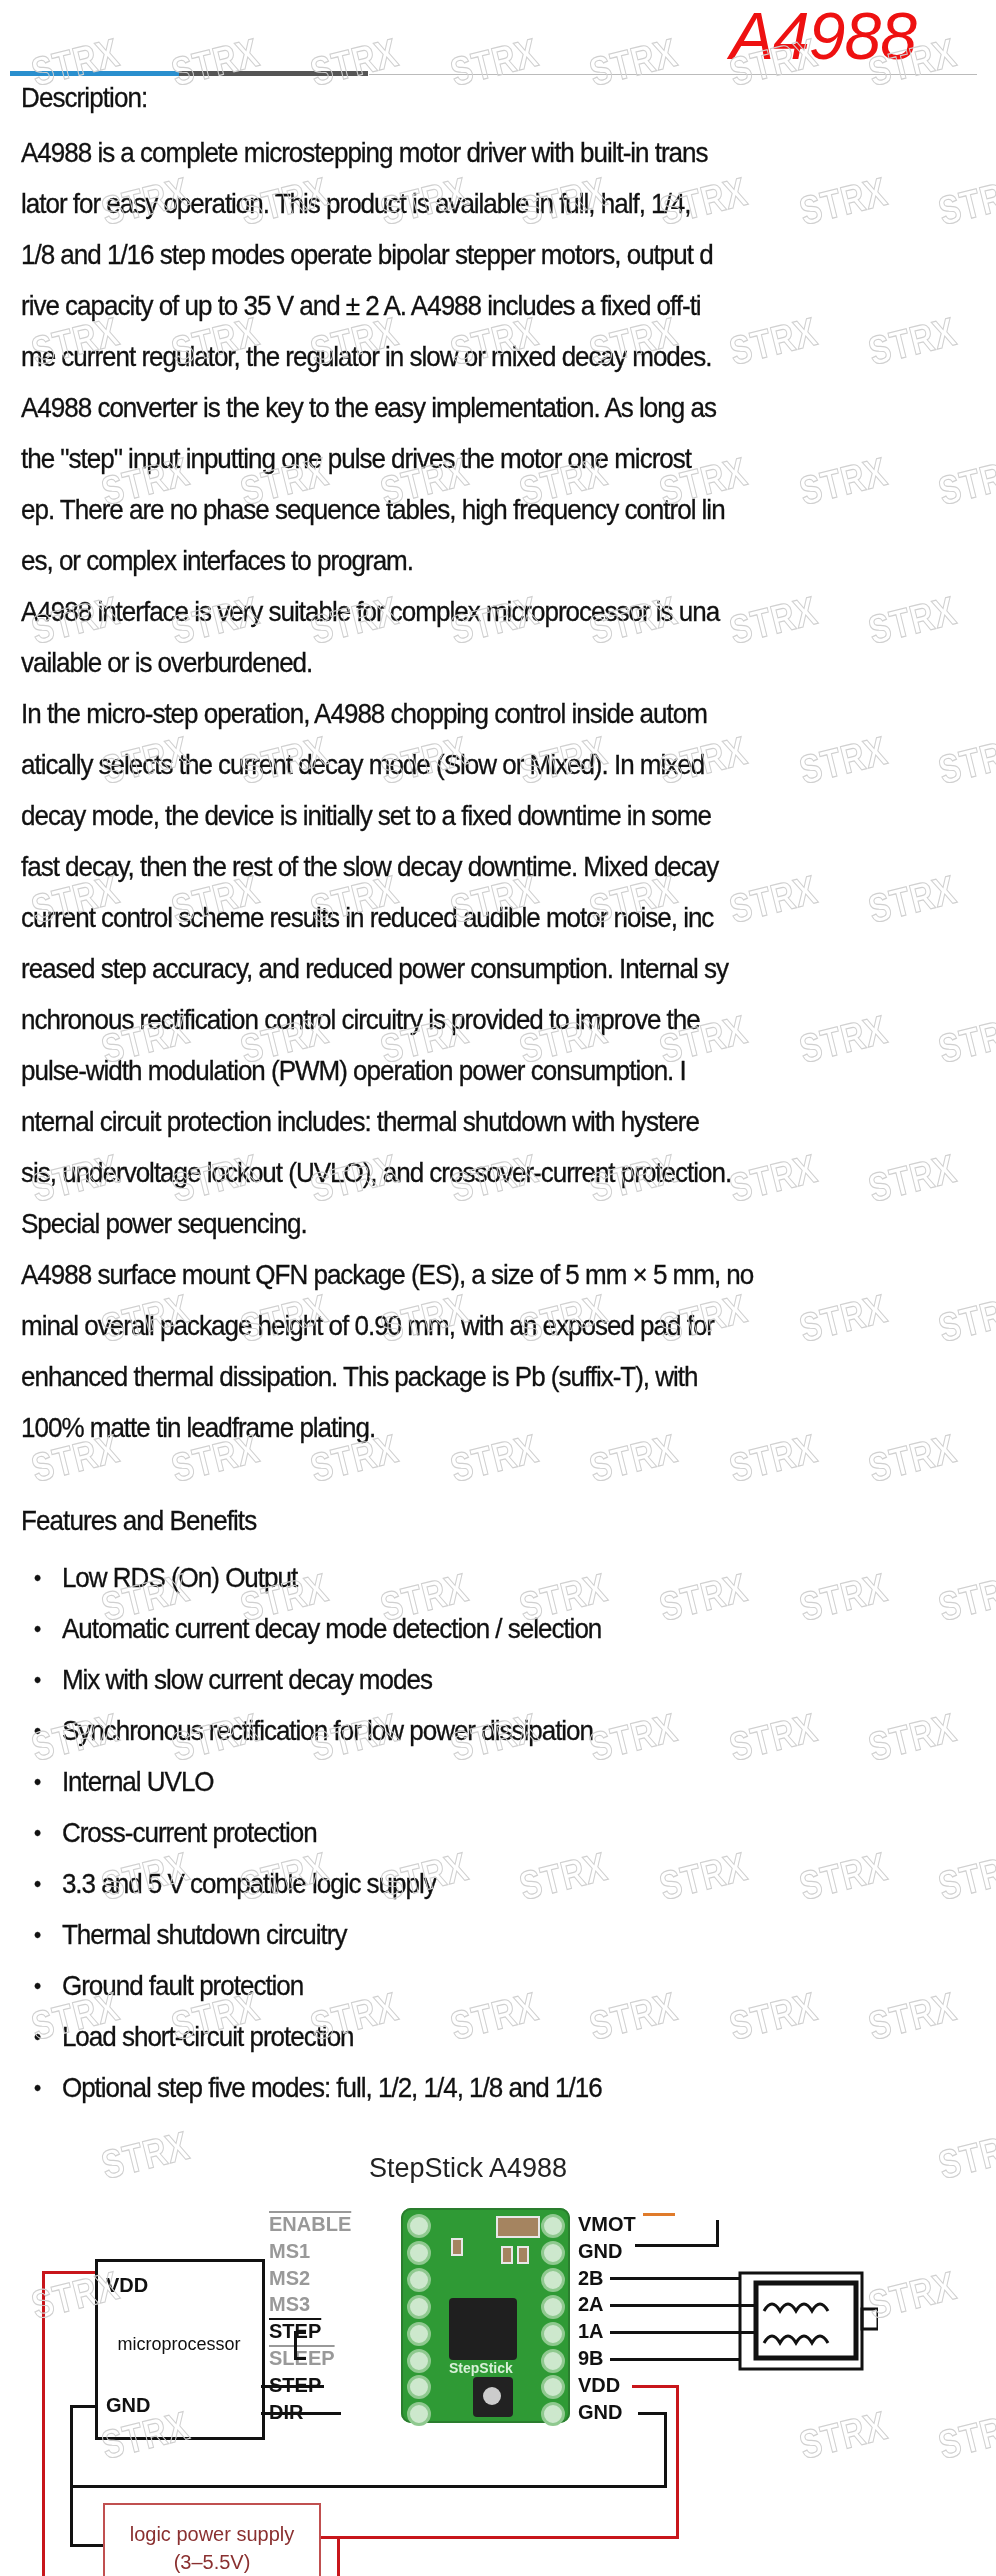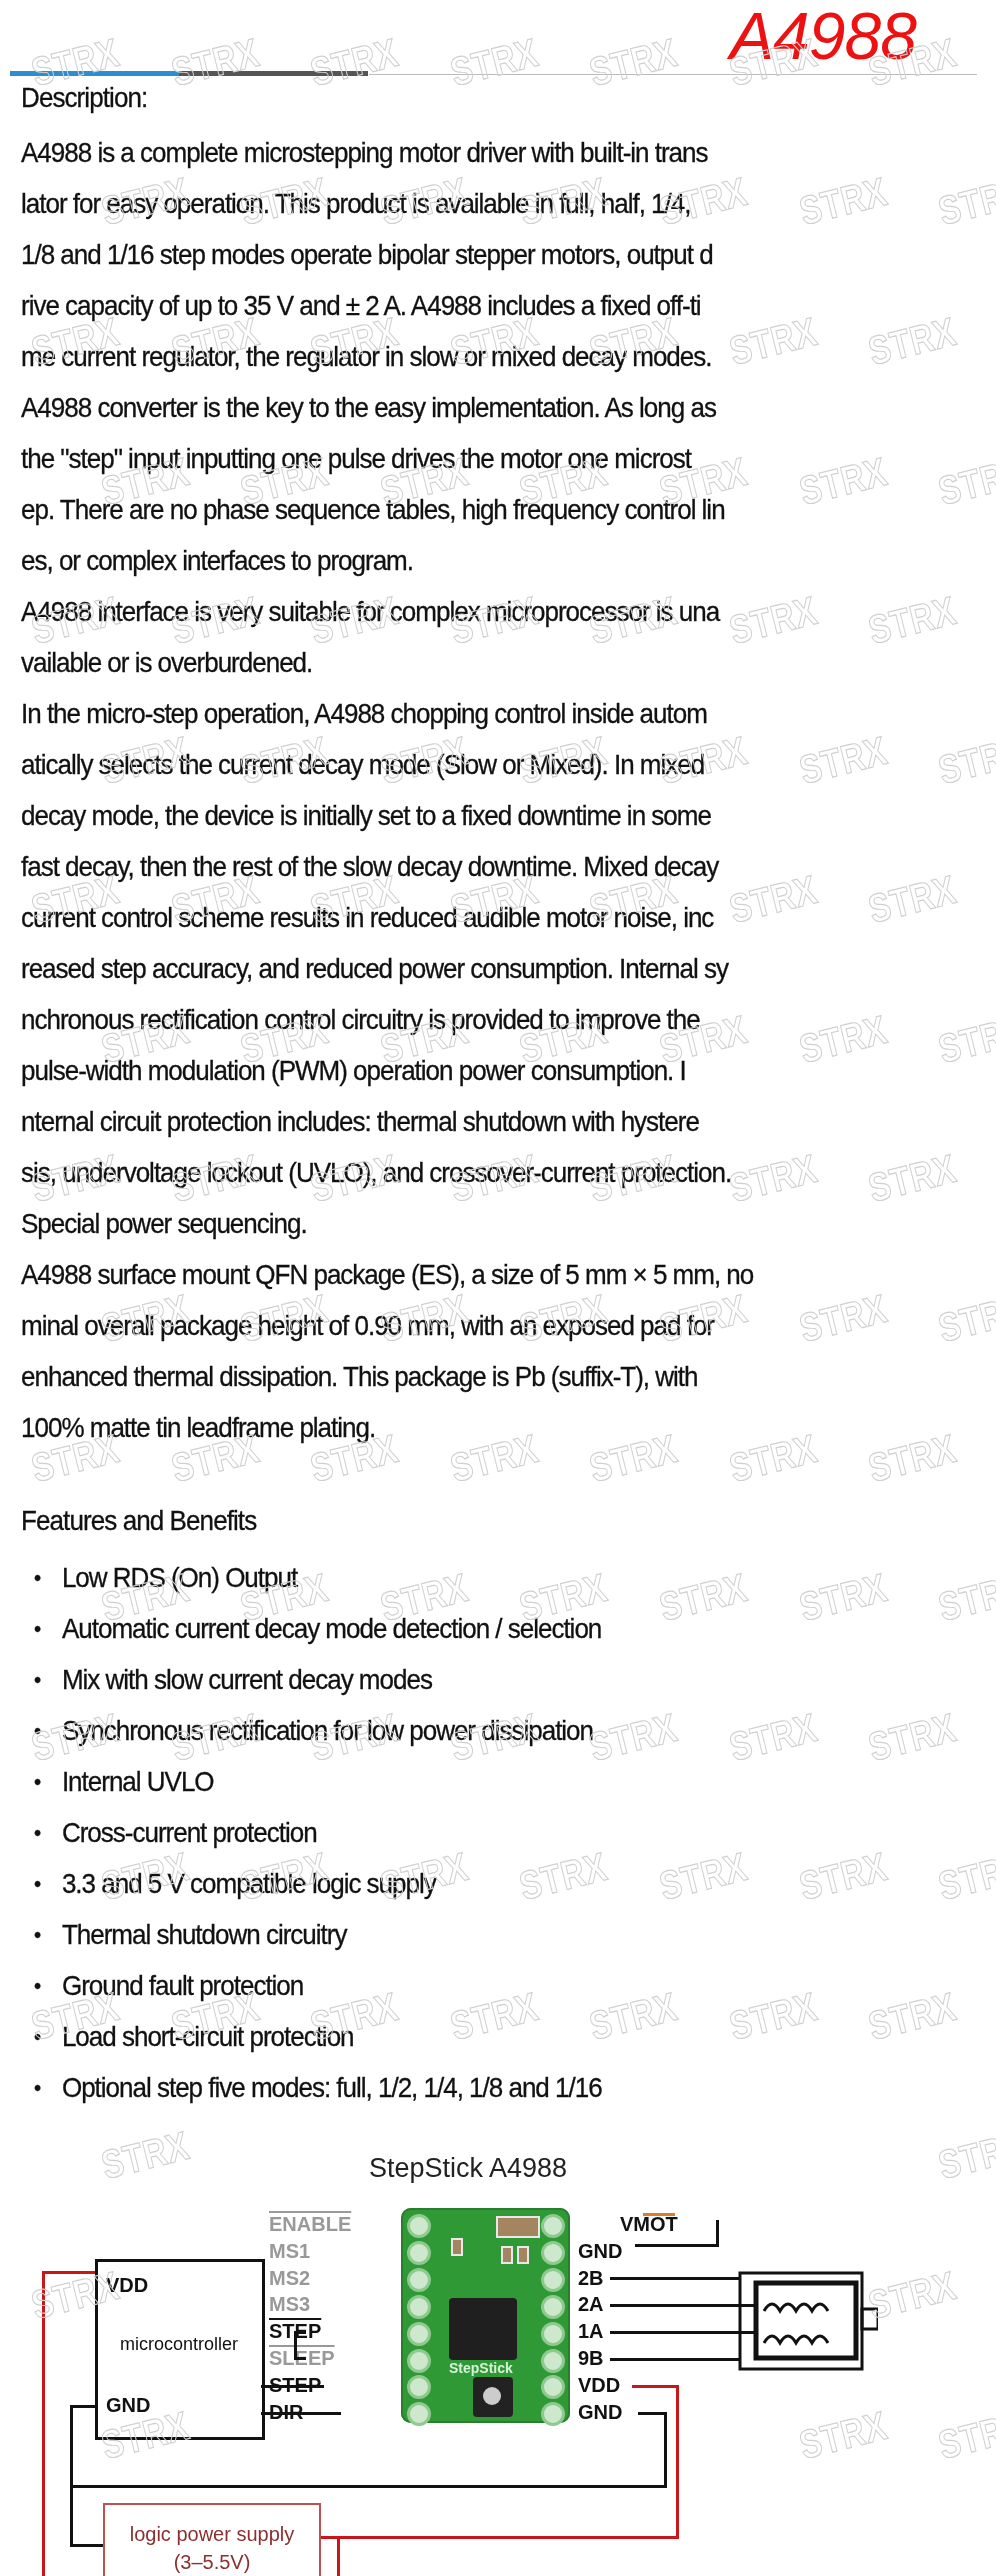--- a/index.html
+++ b/index.html
@@ -120,21 +120,21 @@
 
   <div class="diagram">
     <div class="d-title">StepStick A4988</div>
 
     <div class="wire-org" style="left:643px;top:100px;width:32px;height:3px;"></div>
     <div class="wire" style="left:635px;top:131px;width:83px;height:3px;"></div>
     <div class="wire" style="left:716px;top:107px;width:3px;height:27px;"></div>
 
     <div class="box box-mcu">
       <div class="box-label" style="left:8px;top:12px;font-size:20px;font-weight:bold;">VDD</div>
-      <div class="box-label" style="left:6px;top:72px;width:150px;font-size:18px;">microcontroller</div>
+      <div class="box-label" style="left:6px;top:72px;width:150px;font-size:18px;">microprocessor</div>
       <div class="box-label" style="left:8px;top:132px;font-size:20px;font-weight:bold;">GND</div>
     </div>
 
     <div class="pin-l grey" style="left:269px;top:100px;text-decoration:overline;">ENABLE</div>
     <div class="pin-l grey" style="left:269px;top:127px;">MS1</div>
     <div class="pin-l grey" style="left:269px;top:154px;">MS2</div>
     <div class="pin-l grey" style="left:269px;top:180px;">MS3</div>
     <div class="pin-l" style="left:269px;top:207px;text-decoration:overline;">STEP</div>
     <div class="pin-l grey" style="left:269px;top:234px;text-decoration:overline;">SLEEP</div>
     <div class="pin-l" style="left:269px;top:261px;">STEP</div>
@@ -164,21 +164,21 @@
       <div class="hole" style="left:140px;top:194px;"></div>
       <div class="cap" style="left:95px;top:8px;width:40px;height:18px;"></div>
       <div class="cap" style="left:50px;top:30px;width:8px;height:14px;"></div>
       <div class="cap" style="left:100px;top:38px;width:8px;height:14px;"></div>
       <div class="cap" style="left:116px;top:38px;width:8px;height:14px;"></div>
       <div class="chip"></div>
       <div class="pcb-label">StepStick</div>
       <div class="pot"></div>
     </div>
 
-    <div class="pin-r" style="left:578px;top:100px;margin-left:42px;">VMOT</div>
+    <div class="pin-r" style="left:578px;top:100px;">VMOT</div>
     <div class="pin-r" style="left:578px;top:127px;">GND</div>
     <div class="pin-r" style="left:578px;top:154px;">2B</div>
     <div class="pin-r" style="left:578px;top:180px;">2A</div>
     <div class="pin-r" style="left:578px;top:207px;">1A</div>
     <div class="pin-r" style="left:578px;top:234px;">9B</div>
     <div class="pin-r" style="left:578px;top:261px;">VDD</div>
     <div class="pin-r" style="left:578px;top:288px;">GND</div>
 
     <div class="wire" style="left:610px;top:164px;width:130px;height:3px;"></div>
     <div class="wire" style="left:610px;top:191px;width:145px;height:3px;"></div>

